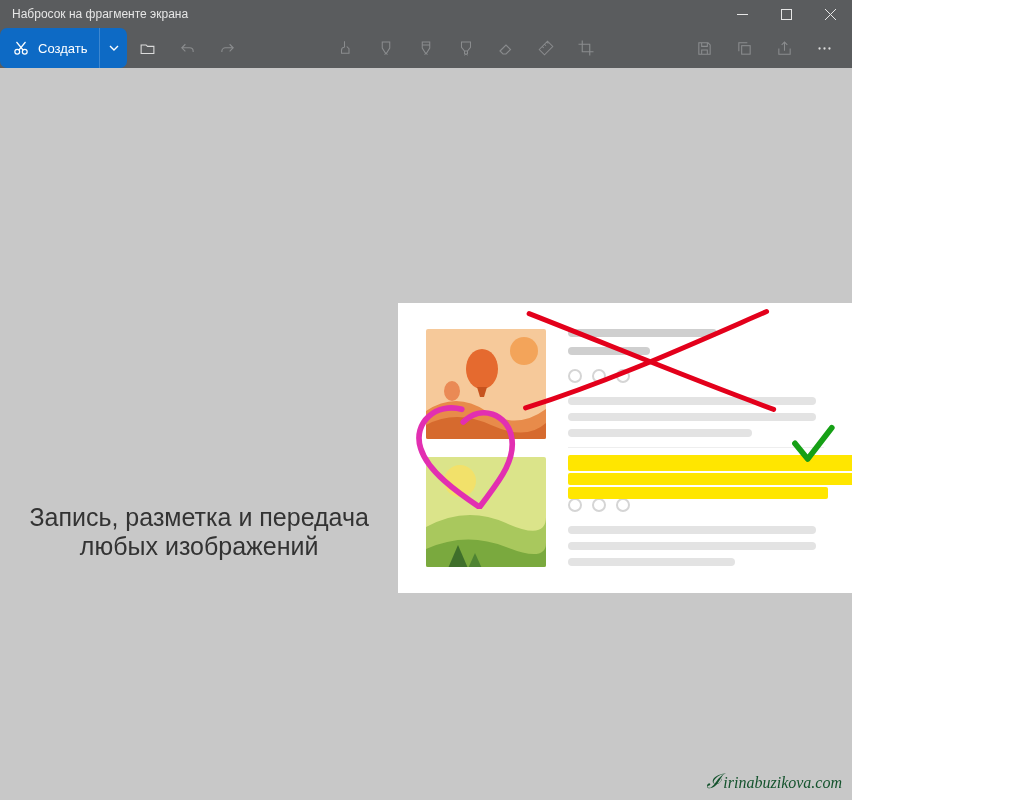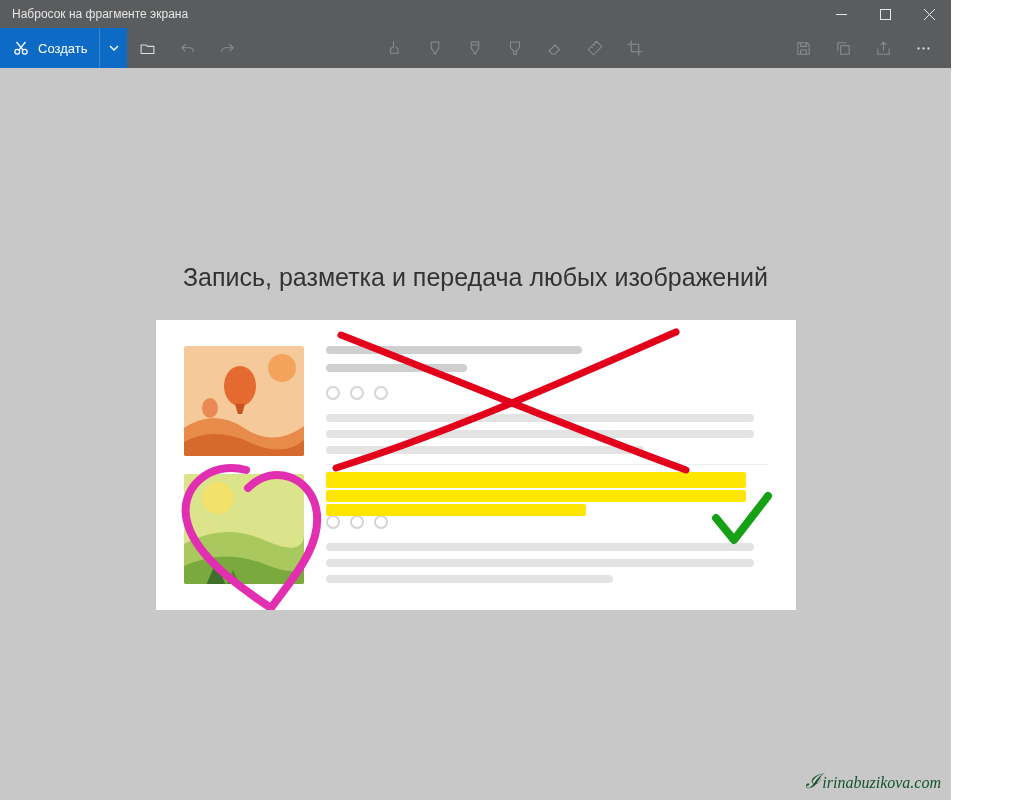--- a/index.html
+++ b/index.html
@@ -4,21 +4,21 @@
 <style>
   * { box-sizing: border-box; margin: 0; padding: 0; }
   body {
     font-family: "Segoe UI", Tahoma, sans-serif;
     background: #fff;
     width: 1024px;
     height: 800px;
     overflow: hidden;
   }
   .window {
-    width: 951px;
+    width: 852px;
     height: 800px;
     display: flex;
     flex-direction: column;
     background: #c8c8c8;
   }
   .titlebar {
     height: 28px;
     background: #5a5c5e;
     display: flex;
     align-items: center;
@@ -40,20 +40,21 @@
     height: 40px;
     background: #5a5c5e;
     display: flex;
     align-items: stretch;
   }
   .new-btn {
     background: #0d6ac5;
     display: flex;
     align-items: center;
     height: 40px;
+    border-radius: 7px;
   }
   .new-main {
     display: flex;
     align-items: center;
     gap: 8px;
     padding: 0 12px;
     color: #fff;
     font-size: 13px;
     height: 100%;
   }
@@ -75,21 +76,21 @@
     color: #dcdcdc;
   }
   .tb-btn.dim { color: #8a8c8e; }
   .tb-sep { flex: 0 0 auto; width: 8px; }
   .tb-flex { flex: 1; }
   .canvas-area {
     flex: 1;
     background: #c8c8c8;
     position: relative;
     display: flex;
-    flex-direction: column;
+    flex-direction: row;
     align-items: center;
     justify-content: flex-start;
   }
   .headline {
     margin-top: 195px;
     font-size: 25px;
     font-weight: 400;
     color: #333;
     text-align: center;
   }

